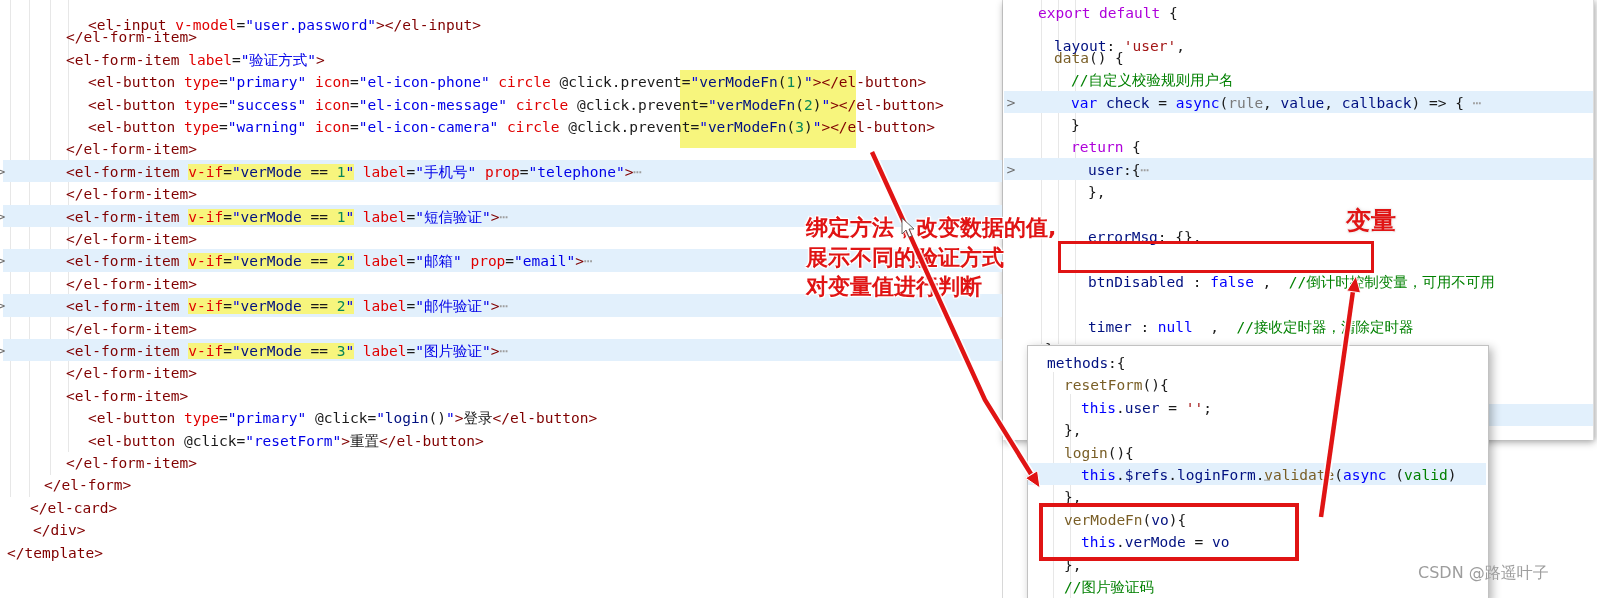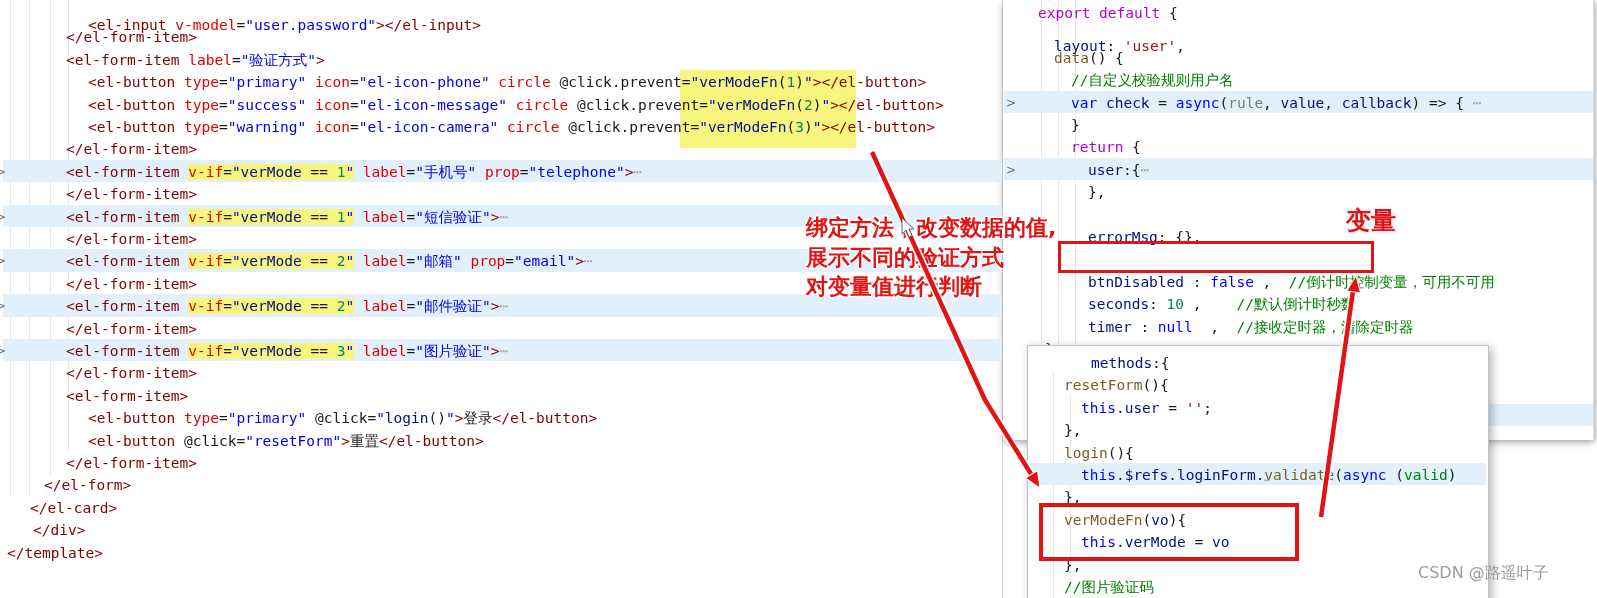--- a/index.html
+++ b/index.html
@@ -107,30 +107,29 @@
       <div class="fold" style="left: 1006px; top: 91.6px;">&gt;</div>
       <div class="cl" style="left: 1071px; top: 91.6px;"><span class="kw">var</span><span class="blk"> </span><span class="nav">check</span><span class="blk"> = </span><span class="kw">async</span><span class="blk">(</span><span class="gray">rule</span><span class="blk">, </span><span class="nav">value</span><span class="blk">, </span><span class="nav">callback</span><span class="blk">) =&gt; {</span><span class="d"> ⋯</span></div>
       <div class="cl" style="left: 1071px; top: 114px;"><span class="blk">}</span></div>
       <div class="cl" style="left: 1071px; top: 136.4px;"><span class="pur">return</span><span class="blk"> {</span></div>
       <div class="hlrow" style="left: 1004px; top: 157.8px; width: 589px;"></div>
       <div class="fold" style="left: 1006px; top: 158.8px;">&gt;</div>
       <div class="cl" style="left: 1088px; top: 158.8px;"><span class="nav">user</span><span class="blk">:{</span><span class="d">⋯</span></div>
       <div class="cl" style="left: 1088px; top: 181.2px;"><span class="blk">},</span></div>
       <div class="cl" style="left: 1088px; top: 226px;"><span class="nav">errorMsg</span><span class="blk">: {},</span></div>
       <div class="cl" style="left: 1088px; top: 270.8px;"><span class="nav">btnDisabled</span><span class="blk"> : </span><span class="kw">false</span><span class="blk"> ,  </span><span class="com">//倒计时控制变量，可用不可用</span></div>
-      <div class="cl" style="left: 1088px; top: 293.2px;"><span class="nav">seconds</span><span class="blk">: </span><span class="num">10</span><span class="blk"> ,    </span><span class="com">//默认倒计时秒数</span></div>
       <div class="cl" style="left: 1088px; top: 315.6px;"><span class="nav">timer</span><span class="blk"> : </span><span class="kw">null</span><span class="blk">  ,  </span><span class="com">//接收定时器，清除定时器</span></div>
       <div class="cl" style="left: 1045px; top: 338px;"><span class="blk">},</span></div>
     </div>
 
   <div class="float-win"></div>
   <div class="guide" style="left:1053px;top:372px;height:226px;z-index:5;"></div>
   <div class="guide" style="left:1070px;top:394px;height:204px;z-index:5;"></div>
   <div class="codewrap float-code" id="float-code">
-      <div class="cl" style="left: 1091px; top: 352px;"><span class="nav">methods</span><span class="blk">:{</span></div>
+      <div class="cl" style="left: 1047px; top: 352px;"><span class="nav">methods</span><span class="blk">:{</span></div>
       <div class="cl" style="left: 1064px; top: 374.4px;"><span class="fn">resetForm</span><span class="blk">(){</span></div>
       <div class="cl" style="left: 1081px; top: 396.8px;"><span class="kw">this</span><span class="blk">.</span><span class="nav">user</span><span class="blk"> = </span><span class="str">''</span><span class="blk">;</span></div>
       <div class="cl" style="left: 1064px; top: 419.2px;"><span class="blk">},</span></div>
       <div class="cl" style="left: 1064px; top: 441.6px;"><span class="fn">login</span><span class="blk">(){</span></div>
       <div class="hlrow" style="left: 1028px; top: 463px; width: 458px;"></div>
       <div class="cl" style="left: 1081px; top: 464px;"><span class="kw">this</span><span class="blk">.</span><span class="nav">$refs</span><span class="blk">.</span><span class="nav">loginForm</span><span class="blk">.</span><span class="fn">validate</span><span class="blk">(</span><span class="kw">async</span><span class="blk"> (</span><span class="com">valid</span><span class="blk">)</span></div>
       <div class="cl" style="left: 1064px; top: 486.4px;"><span class="blk">},</span></div>
       <div class="cl" style="left: 1064px; top: 508.8px;"><span class="fn">verModeFn</span><span class="blk">(</span><span class="nav">vo</span><span class="blk">){</span></div>
       <div class="cl" style="left: 1081px; top: 531.2px;"><span class="kw">this</span><span class="blk">.</span><span class="nav">verMode</span><span class="blk"> = </span><span class="nav">vo</span></div>
       <div class="cl" style="left: 1064px; top: 553.6px;"><span class="blk">},</span></div>

